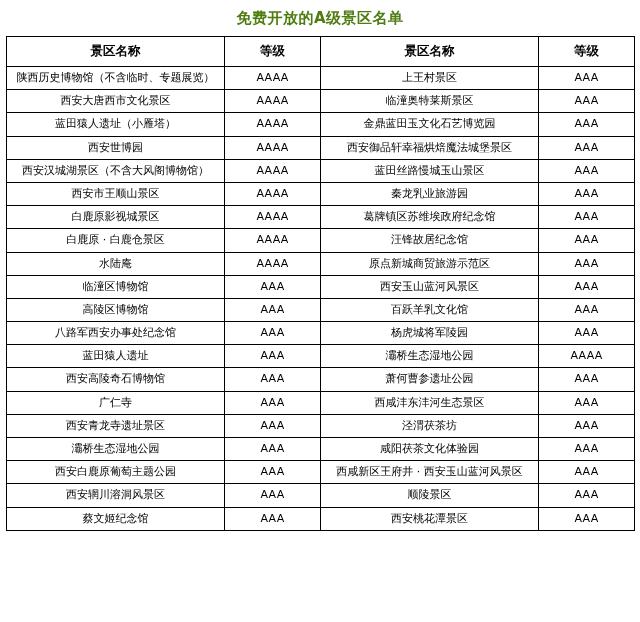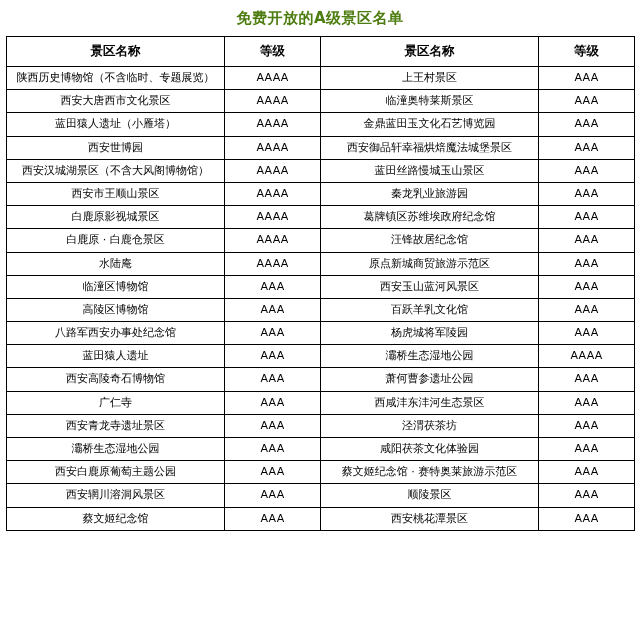--- a/index.html
+++ b/index.html
@@ -184,21 +184,21 @@
         </tr>
         <tr>
           <td>灞桥生态湿地公园</td>
           <td class="grade">AAA</td>
           <td>咸阳茯茶文化体验园</td>
           <td class="grade">AAA</td>
         </tr>
         <tr>
           <td>西安白鹿原葡萄主题公园</td>
           <td class="grade">AAA</td>
-          <td>蔡文姬纪念馆 · 赛特奥莱旅游示范区</td>
+          <td>西咸新区王府井 · 西安玉山蓝河风景区</td>
           <td class="grade">AAA</td>
         </tr>
         <tr>
           <td>西安辋川溶洞风景区</td>
           <td class="grade">AAA</td>
           <td>顺陵景区</td>
           <td class="grade">AAA</td>
         </tr>
         <tr>
           <td>蔡文姬纪念馆</td>

